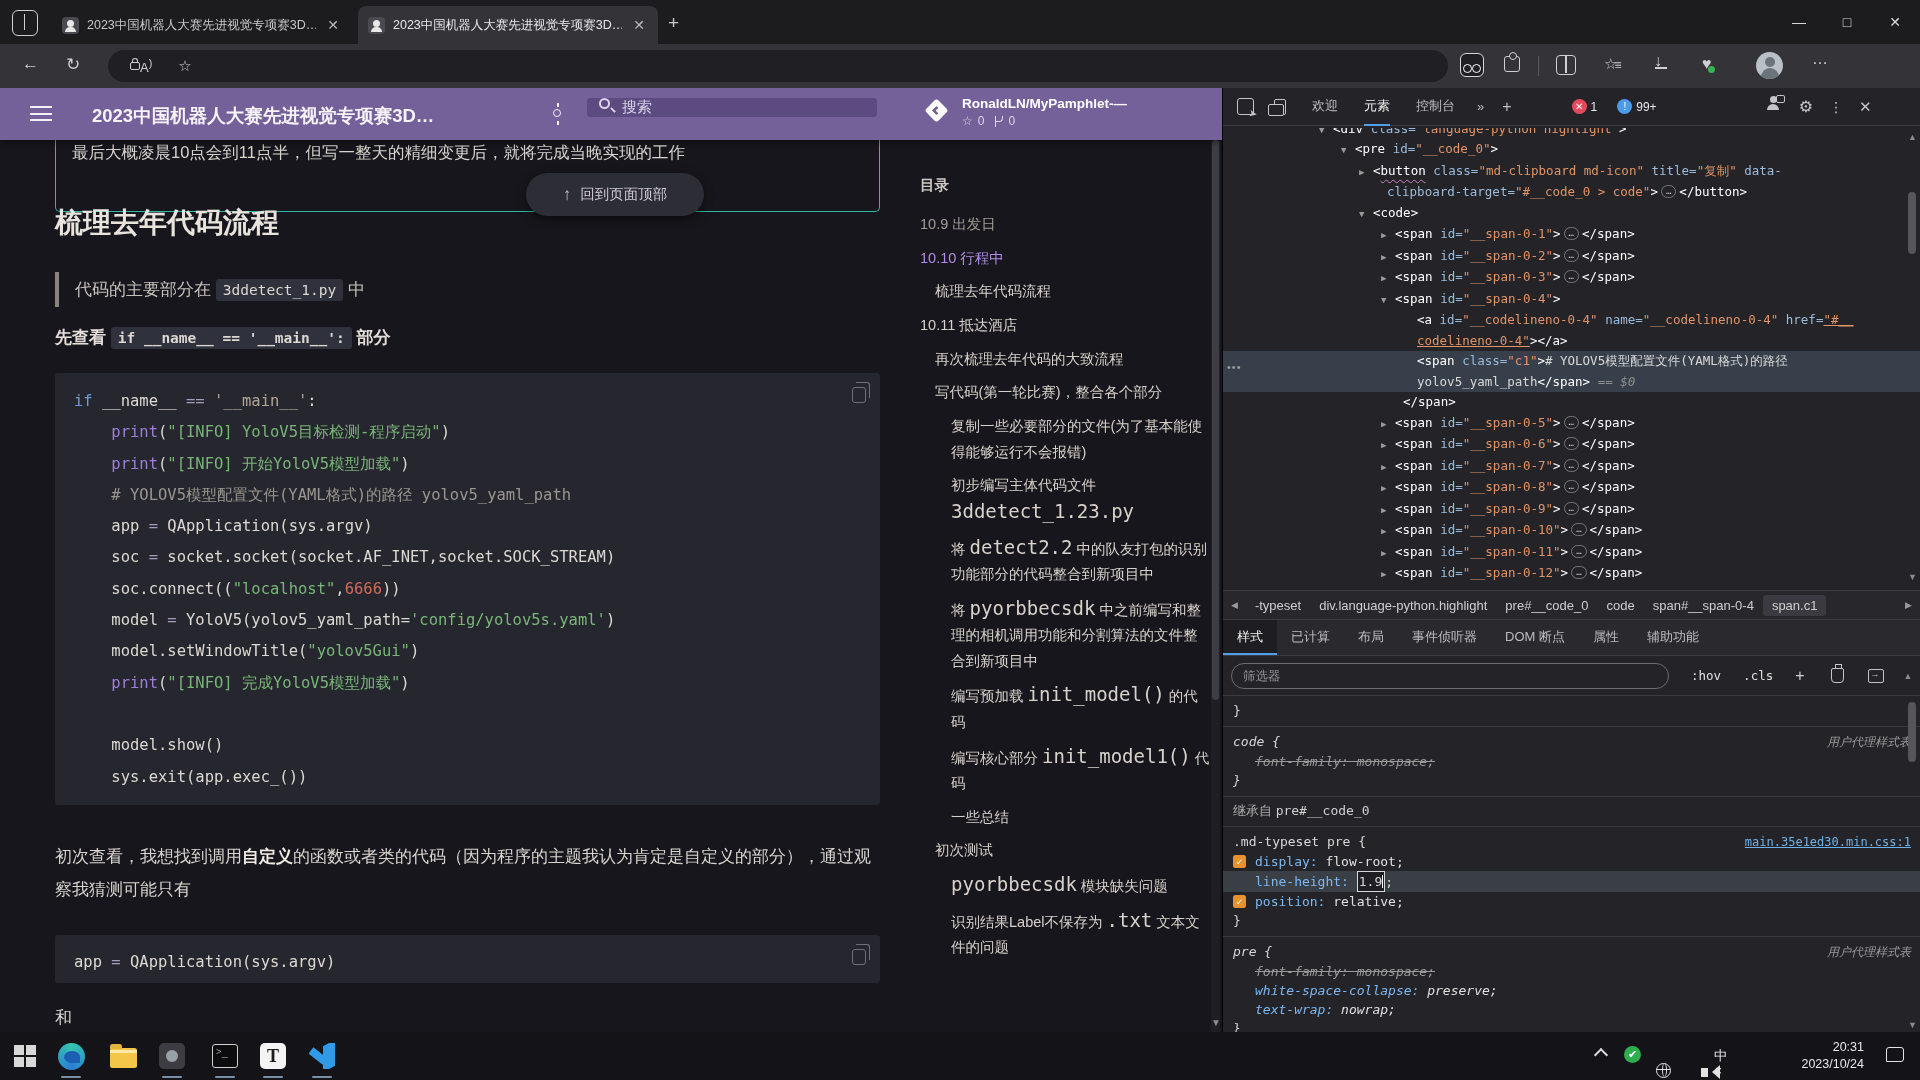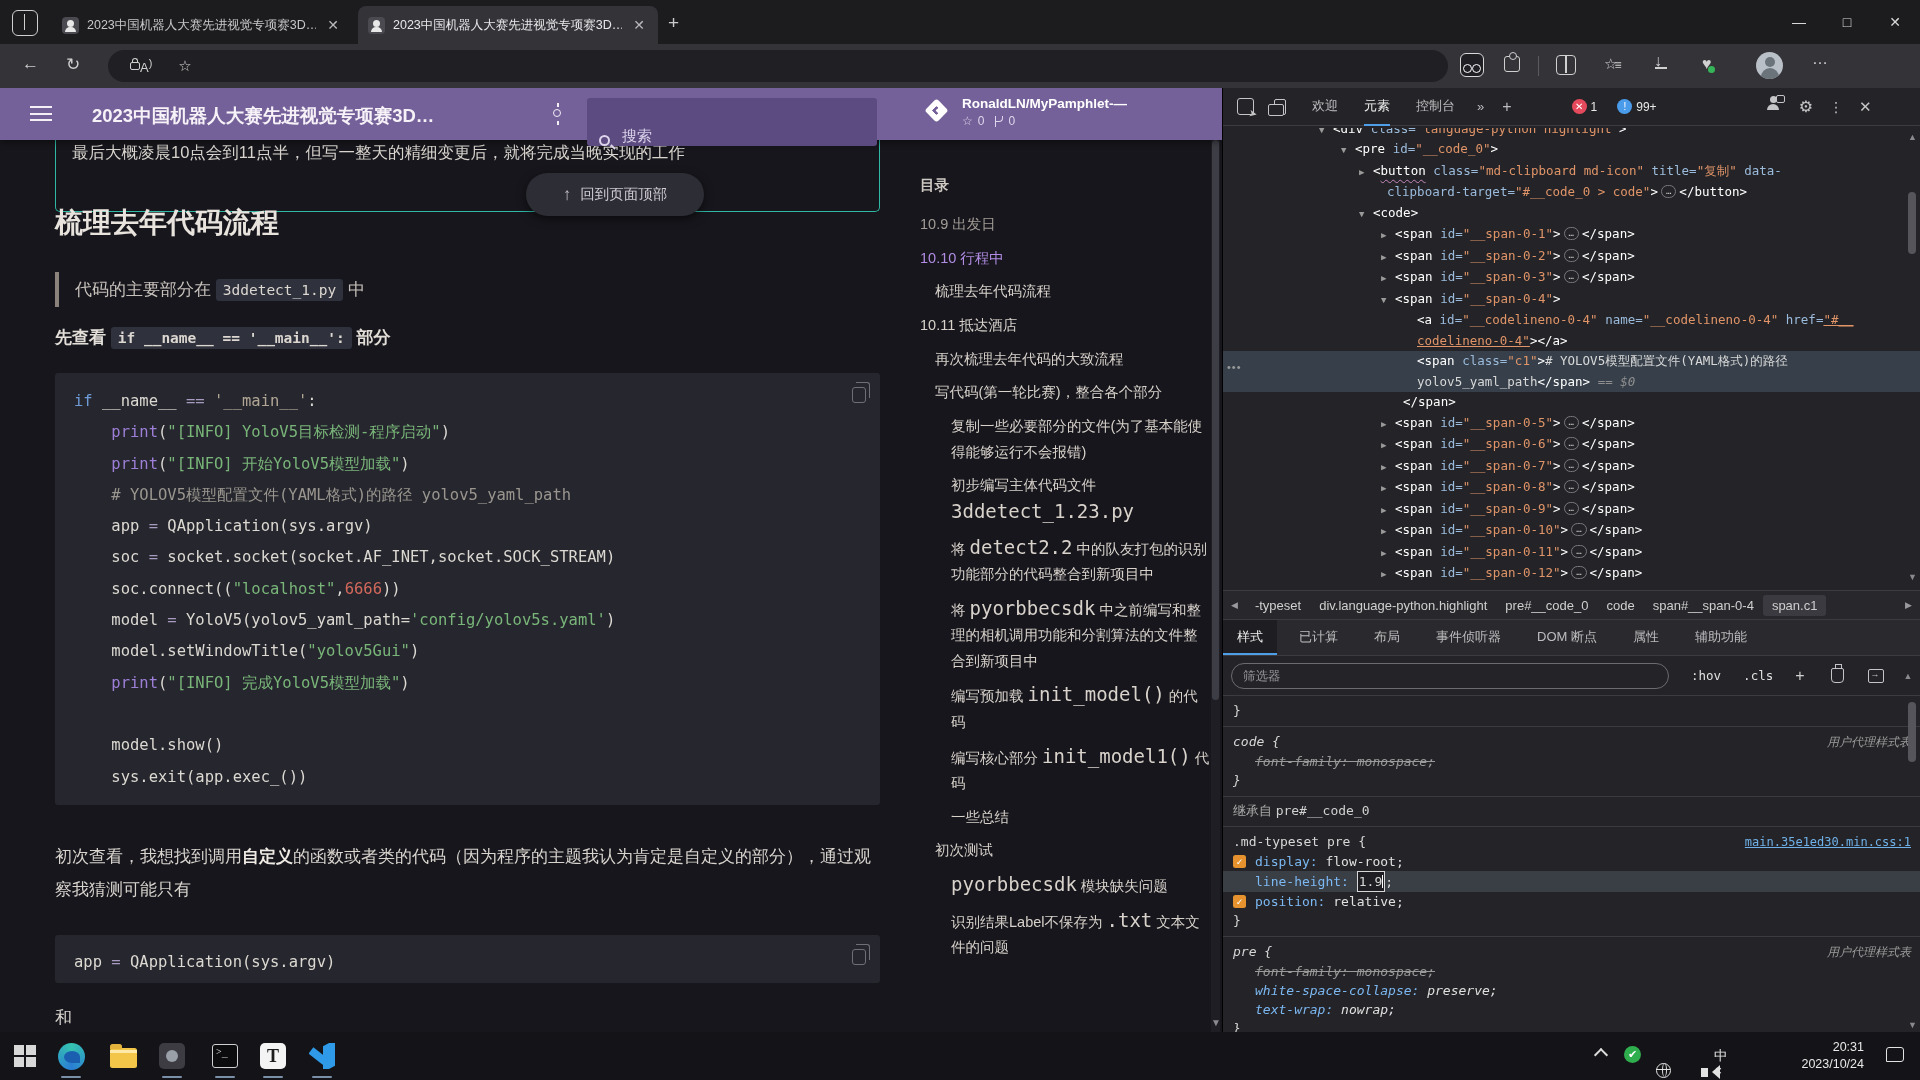--- a/index.html
+++ b/index.html
@@ -54,21 +54,21 @@
   
   #page { position:absolute; left:0; top:88px; width:1222px; height:944px; background:#16161c; overflow:hidden; }
   #mheader { position:absolute; left:0; top:0; width:100%; height:52px; background:#756199; box-shadow:0 2px 7px rgba(0,0,0,.45); z-index:5; }
   .hamb { position:absolute; left:30px; top:18px; width:22px; height:15px; border-top:2.2px solid #f4f0f6; border-bottom:2.2px solid #f4f0f6; }
   .hamb:before { content:""; position:absolute; left:0; top:4.5px; width:22px; height:2.2px; background:#f4f0f6; }
   #mtitle { position:absolute; left:92px; top:15px; font-size:18.5px; font-weight:bold; color:#f6f2f8; width:400px; white-space:nowrap; overflow:hidden; }
   .sun { position:absolute; left:548px; top:16px; width:20px; height:20px; }
   .sun i { position:absolute; left:5px; top:5px; width:8px; height:8px; border:1.8px solid #f2eef6; border-radius:50%; }
   .sun:before { content:""; position:absolute; left:8.6px; top:-1px; width:2px; height:4px; background:#f2eef6; }
   .sun:after { content:""; position:absolute; left:8.6px; bottom:-1px; width:2px; height:4px; background:#f2eef6; }
-  #msearch { position:absolute; left:587px; top:10px; width:290px; height:48px; background:#5c4b80; border-radius:3px; display:flex; align-items:flex-end; }
+  #msearch { position:absolute; left:587px; top:10px; width:290px; height:19px; background:#5c4b80; border-radius:3px; display:flex; align-items:flex-start; }
   .mag { width:11px; height:11px; border:2px solid #ded5ec; border-radius:50%; margin-left:12px; position:relative; }
   .mag:after { content:""; position:absolute; left:9px; top:9px; width:6px; height:2px; background:#ded5ec; transform:rotate(45deg); }
   #msearch span { margin-left:12px; font-size:15px; color:#d9d0e8; }
   .gitee { position:absolute; left:928px; top:14px; width:17px; height:17px; background:#fff; transform:rotate(45deg); border-radius:3px; }
   .gitee:before { content:""; position:absolute; inset:5px 5px 5px 5px; border-left:3px solid #756199; border-bottom:3px solid #756199; border-radius:2px; }
   #repo { position:absolute; left:962px; top:8px; color:#fff; }
   #repo .rn { font-size:13.5px; font-weight:bold; white-space:nowrap; }
   #repo .rs { font-size:12px; color:#ded6ec; margin-top:3px; display:flex; align-items:center; gap:5px; }
   .forkic { display:inline-block; width:8px; height:11px; border-left:1.6px solid #ded6ec; position:relative; margin-left:6px; }
   .forkic:before { content:""; position:absolute; left:-1px; top:0; width:7px; height:5px; border-right:1.6px solid #ded6ec; border-bottom:1.6px solid #ded6ec; border-radius:0 0 4px 0; }
@@ -143,21 +143,21 @@
   .dtscroll .tri-u { position:absolute; top:0; left:1px; color:#8a8a8e; font-size:9px; }
   .dtscroll .tri-d { position:absolute; bottom:0; left:1px; color:#8a8a8e; font-size:9px; }
   .dtscroll .thumb { position:absolute; left:1px; top:60px; width:8px; height:62px; background:#55555b; border-radius:4px; }
 
   #crumbs { position:absolute; left:0; top:502px; width:100%; height:30px; border-top:1px solid #3c3c40; border-bottom:1px solid #3c3c40; display:flex; align-items:center; background:#28282c; color:#cfcfcf; font-size:13px; }
   #crumbs .arrbtn { color:#9a9a9e; font-size:9px; padding:0 8px; }
   #crumbs .crumb { padding:3px 9px; white-space:nowrap; }
   #crumbs .crumb.last { background:#3a3a40; border-radius:3px; }
   #crumbs .spacer { flex:1; }
 
-  #styletabs { position:absolute; left:0; top:532px; width:100%; height:36px; background:#2a2a2e; border-bottom:1px solid #3c3c40; display:flex;gap:8px; }
+  #styletabs { position:absolute; left:0; top:532px; width:100%; height:36px; background:#2a2a2e; border-bottom:1px solid #3c3c40; display:flex; }
   .stab { padding:0 14px; line-height:34px; color:#bdbdbf; font-size:13px; white-space:nowrap; }
   .stab.on { color:#f0f0f0; background:#1e1e22; border-bottom:2.5px solid #4f9ee8; }
 
   #filterrow { position:absolute; left:0; top:568px; width:100%; height:40px; display:flex; align-items:center; border-bottom:1px solid #3c3c40; }
   #filterbox { margin-left:8px; width:438px; height:26px; border:1px solid #6b6b70; border-radius:13px; color:#9a9a9e; font-size:12.5px; line-height:24px; padding-left:11px; background:transparent; }
   .ftool { color:#e0e0e0; font-weight:normal; font-size:12.5px; font-family:"DejaVu Sans Mono", monospace; margin-left:22px; }
   .fplus { color:#d0d0d0; font-size:16px; margin-left:22px; }
   .brushic { width:13px; height:15px; border:1.5px solid #c5c5c7; border-radius:2px 2px 4px 4px; margin-left:26px; position:relative; }
   .brushic:before { content:""; position:absolute; left:3px; top:-5px; width:5px; height:4px; border:1.5px solid #c5c5c7; border-bottom:none; }
   .panelic { width:16px; height:14px; border:1.5px solid #c5c5c7; border-radius:2px; margin-left:24px; position:relative; }

